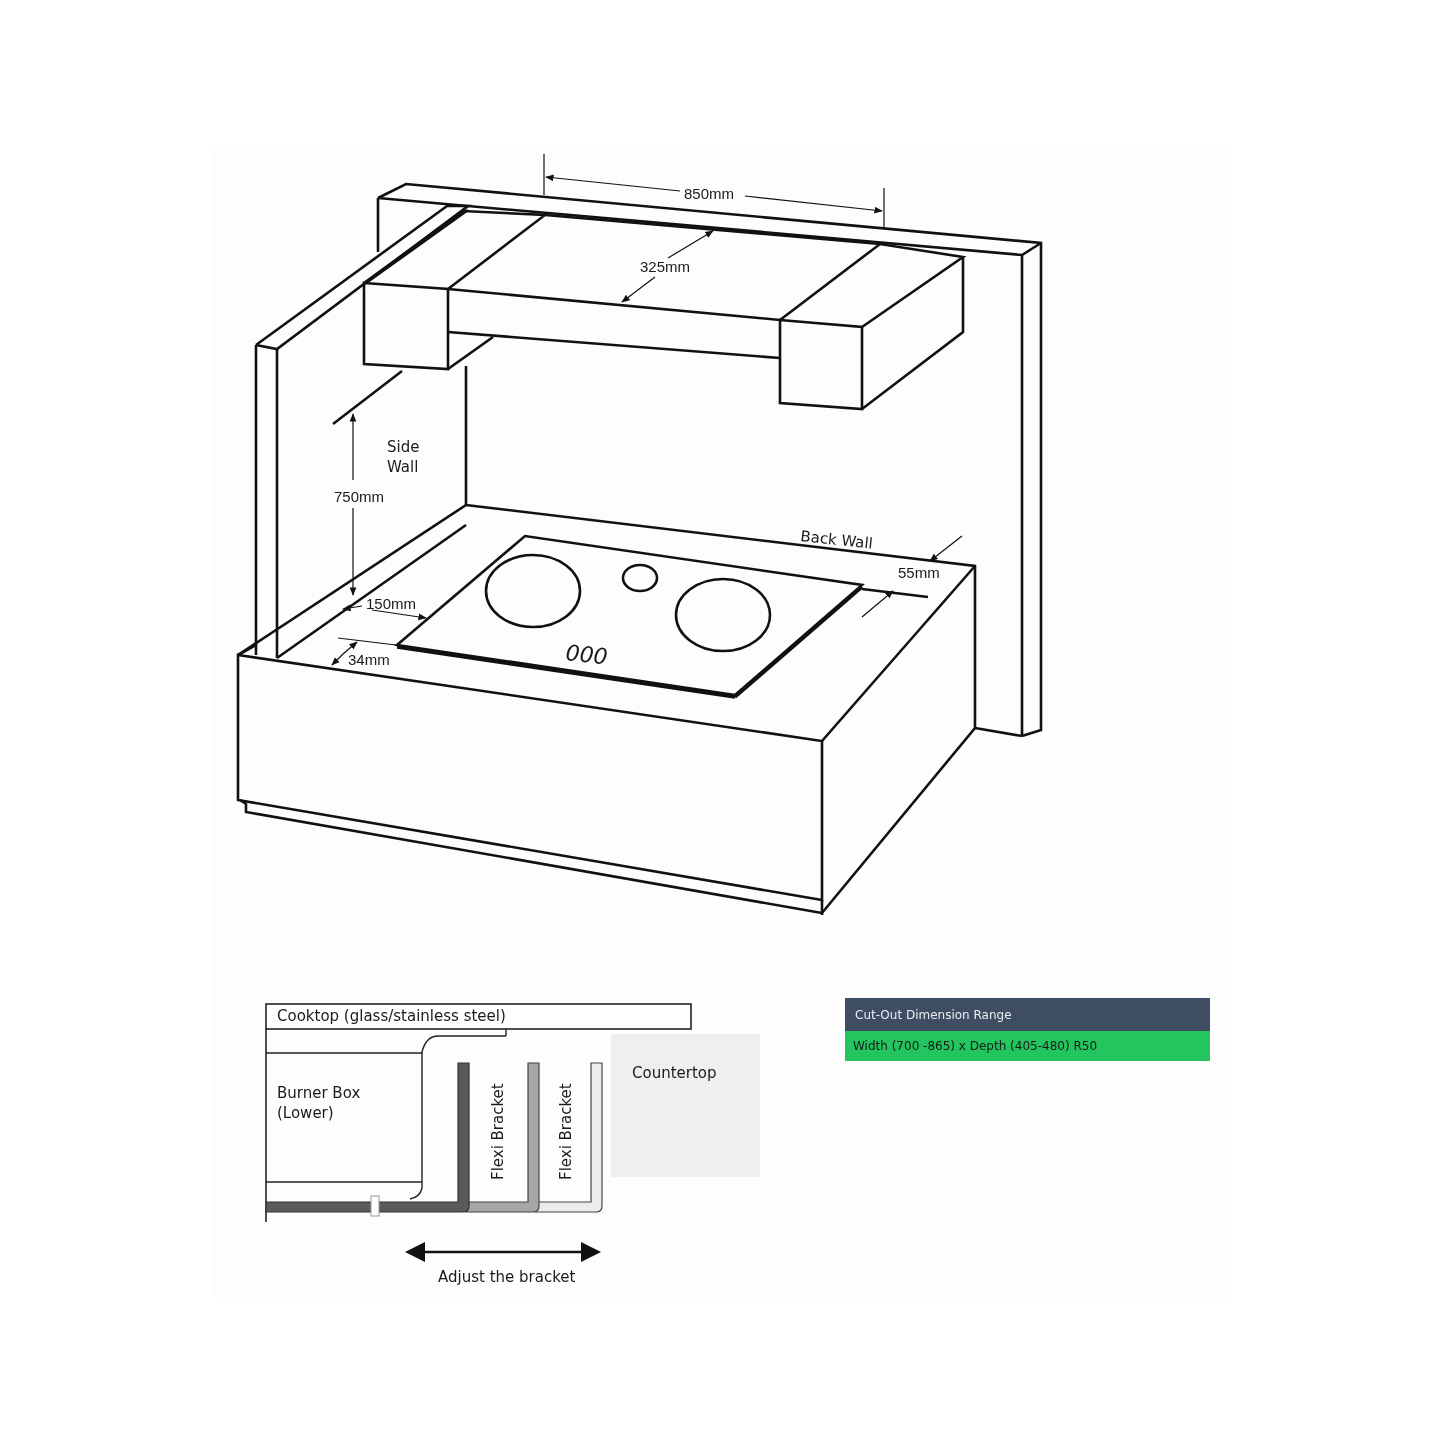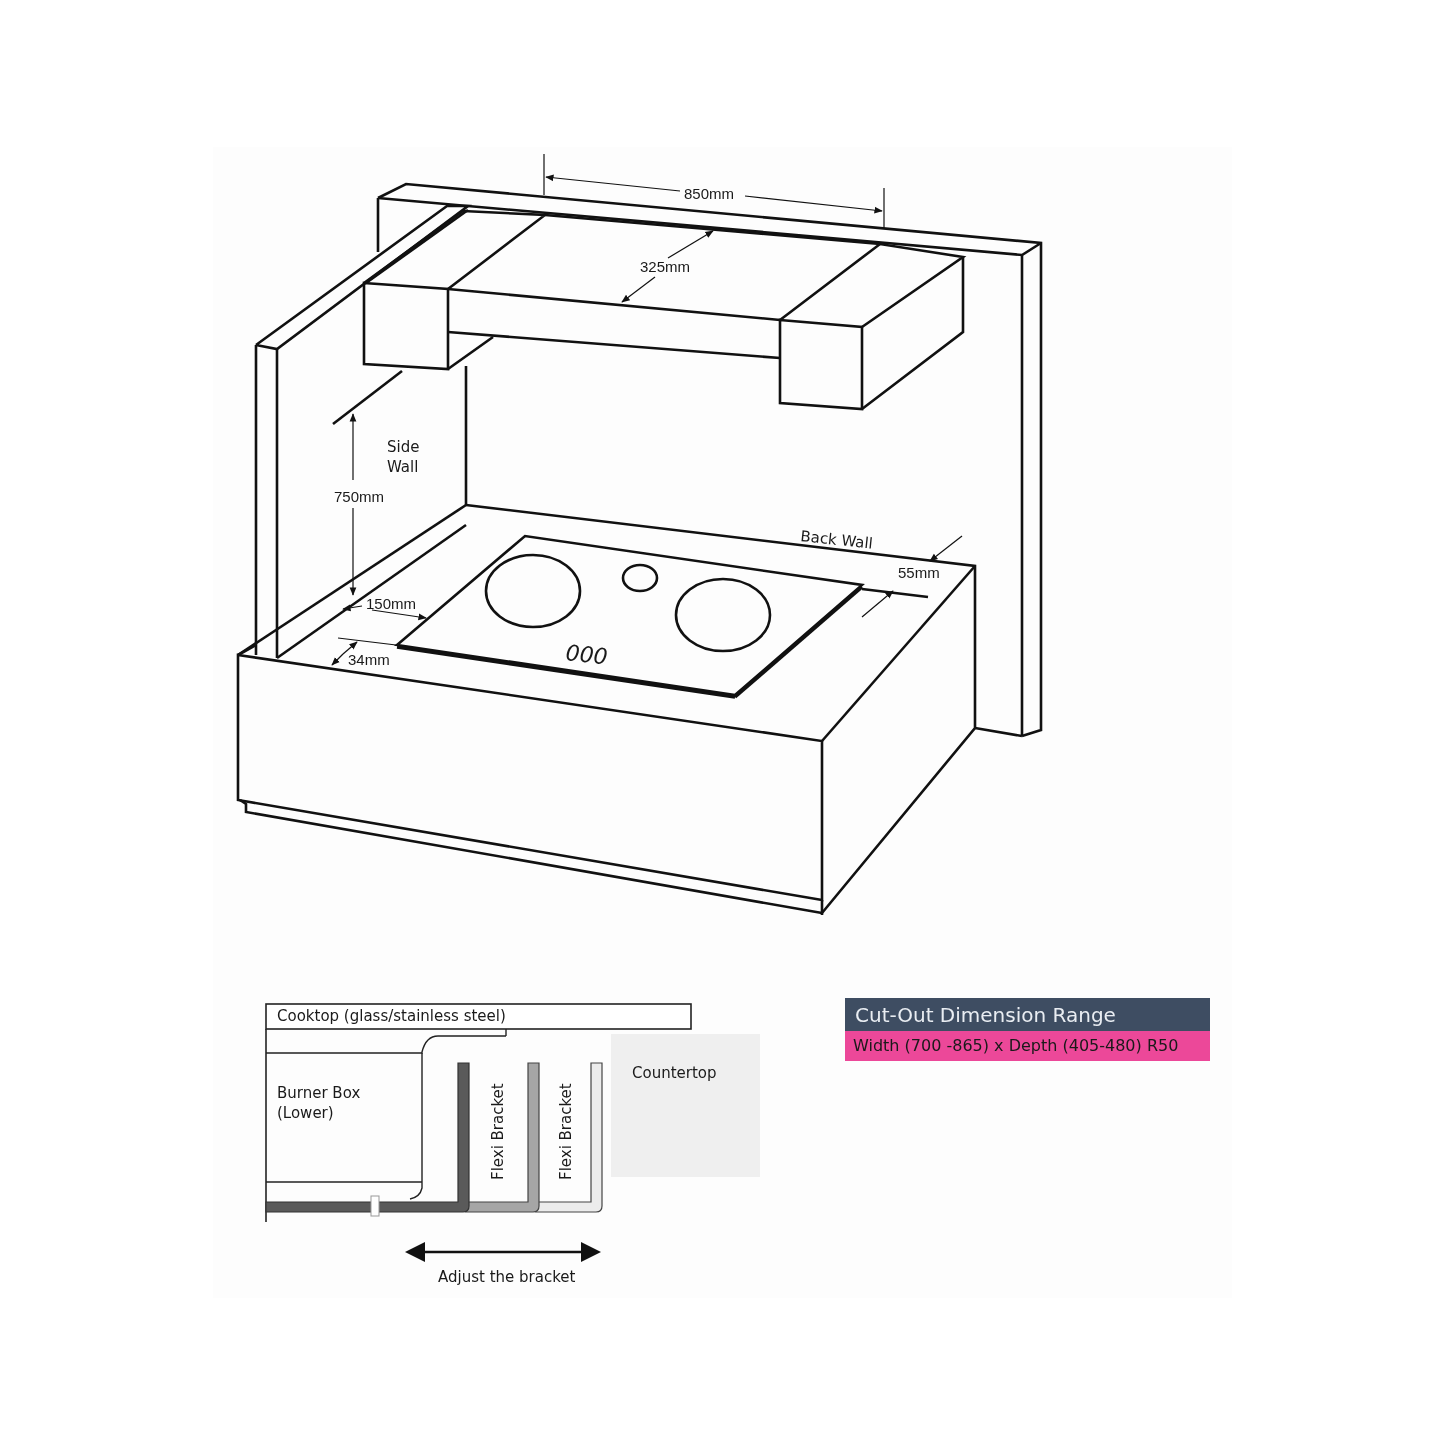--- a/index.html
+++ b/index.html
@@ -4,22 +4,22 @@
   <style>
     html, body { margin: 0; padding: 0; background: #ffffff; }
     body { width: 1445px; height: 1445px; position: relative; overflow: hidden;
            font-family: "DejaVu Sans", sans-serif; }
     .panel { position: absolute; left: 213px; top: 147px; width: 1019px; height: 1151px; background: #fdfdfd; }
     svg.main { position: absolute; left: 0; top: 0; width: 1445px; height: 1445px; }
     svg text { font-family: "DejaVu Sans", sans-serif; fill: #1a1a1a; }
     .dim { font-family: "Liberation Sans", sans-serif; font-size: 15px; }
     .lbl { font-size: 15px; }
     .table { position: absolute; left: 845px; top: 998px; width: 365px; }
-    .table .hdr { background: #3e4d62; color: #e9edf2; font-size: 20px; padding: 6px 22px 5px 10px; height: 22px; line-height: 22px; }
-    .table .row { background: #ec4899; color: #1a1a1a; font-size: 16px; padding: 4px 8px; height: 22px; line-height: 22px; }
+    .table .hdr { background: #3e4d62; color: #e9edf2; font-size: 12px; padding: 6px 22px 5px 10px; height: 22px; line-height: 22px; }
+    .table .row { background: #22c55e; color: #1a1a1a; font-size: 12px; padding: 4px 8px; height: 22px; line-height: 22px; }
   </style>
 </head>
 <body>
 
 <div class="panel"></div>
 
 <svg class="main" viewBox="0 0 1445 1445" xmlns="http://www.w3.org/2000/svg">
   <defs>
     <marker id="arr" viewBox="0 0 10 10" refX="9" refY="5" markerWidth="7" markerHeight="7" orient="auto-start-reverse">
       <path d="M0,1 L10,5 L0,9 z" fill="#111"></path>

